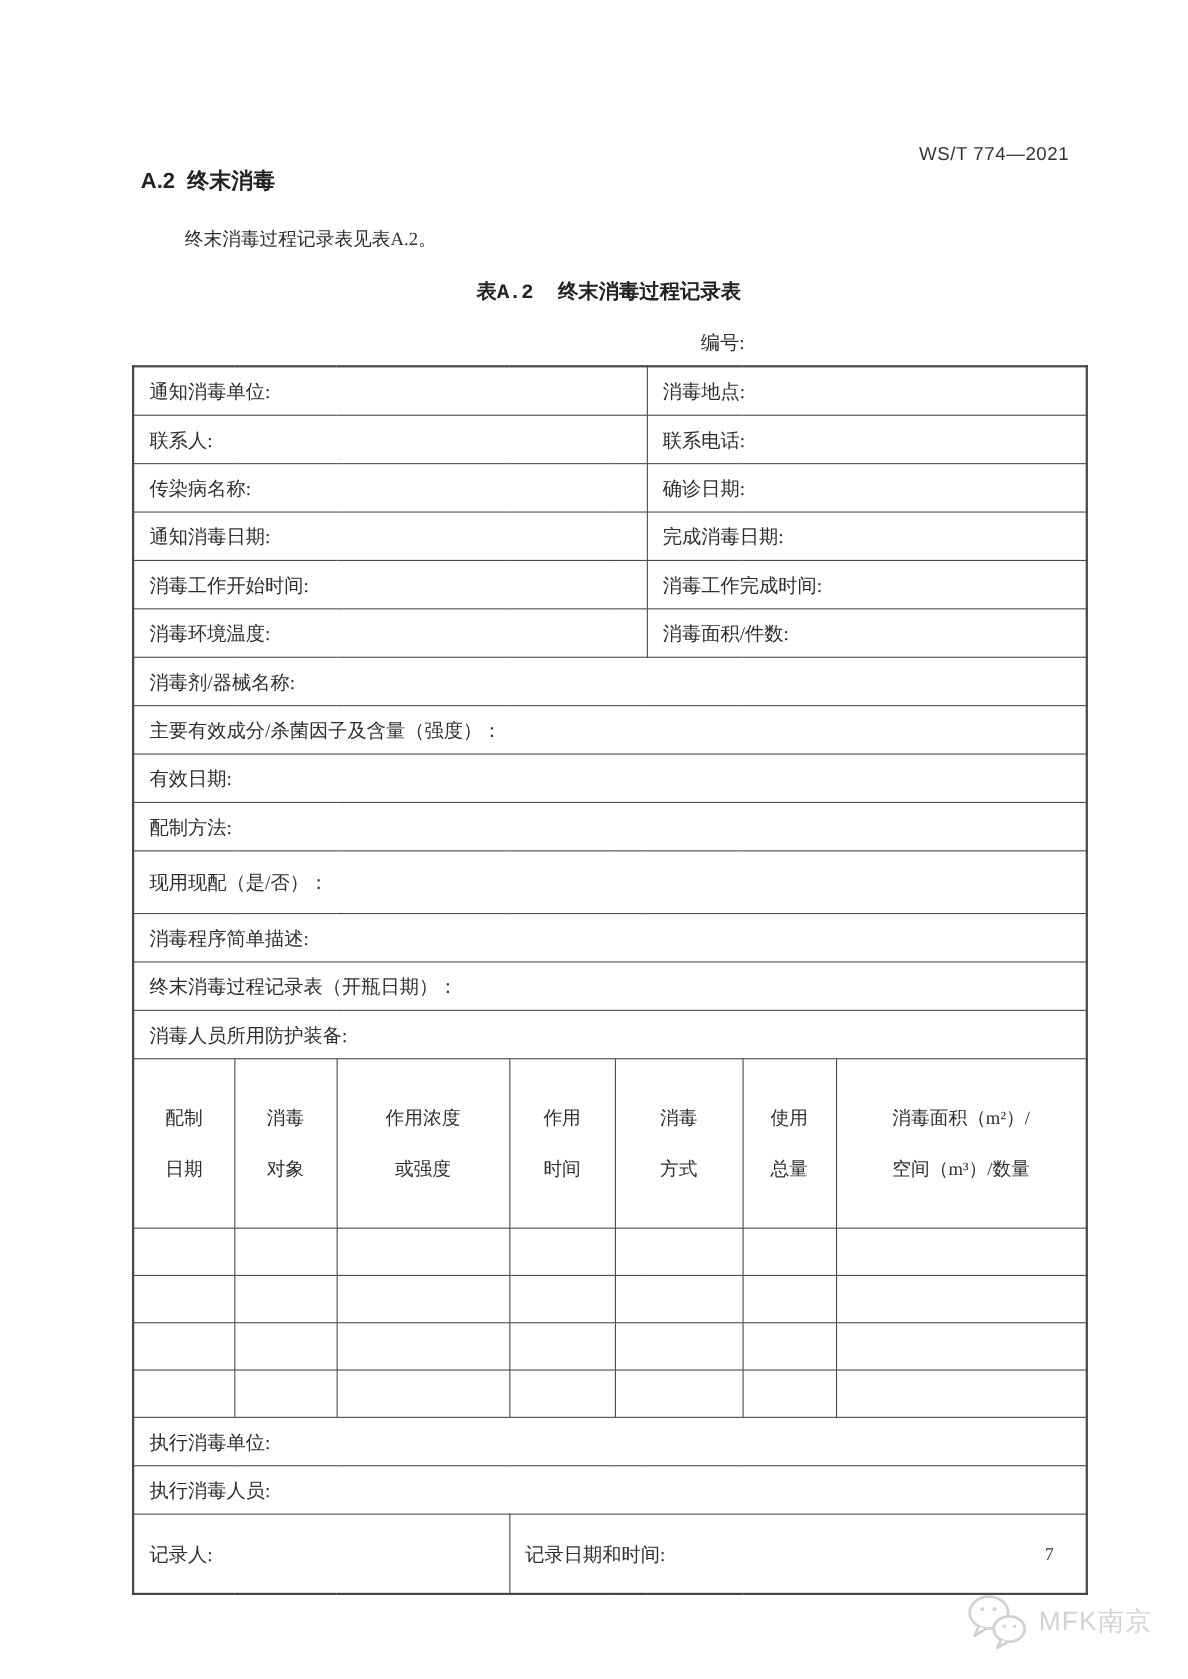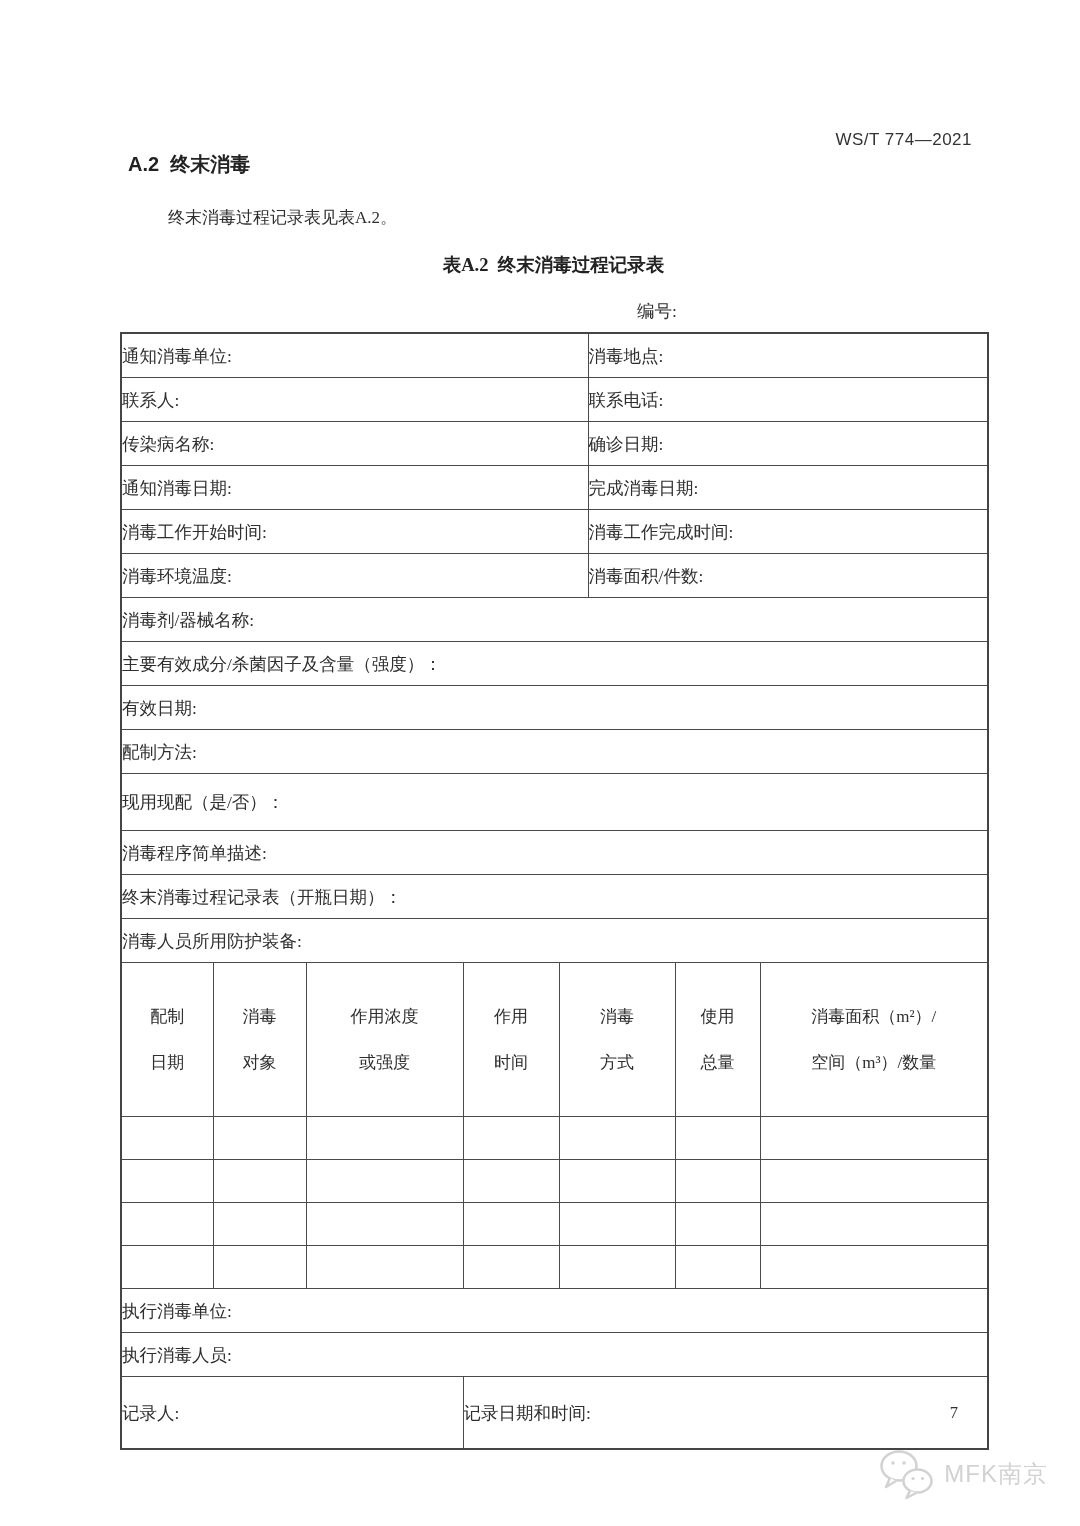--- a/index.html
+++ b/index.html
@@ -23,39 +23,39 @@
     font-size:20px; font-weight:bold; color:#222;
     white-space:pre;
   }
   .intro {
     position:absolute; top:206px; left:168px; margin:0;
     font-size:17px; white-space:pre;
   }
   .table-title {
     position:absolute; top:252px; left:120px; width:867px; margin:0;
     text-align:center;
-    font-family:Liberation Serif, serif;
+    font-family:Liberation Mono, monospace;
     font-size:18.5px; font-weight:bold; color:#222;
     white-space:pre;
   }
   .serial {
     position:absolute; top:299px; left:637px;
     font-size:17.5px; white-space:pre;
   }
   table.form-table {
     position:absolute; top:332px; left:120px;
     width:867px;
     border-collapse:collapse; table-layout:fixed;
     border:2px solid #454545;
   }
   table.form-table td {
     border:1px solid #4a4a4a;
     font-size:17.5px;
     height:43px;
-    padding:0 4px 0 0;
+    padding:0 4px 0 14px;
     vertical-align:middle;
     white-space:pre;
     overflow:hidden;
   }
   tr.tall td { height:56px; }
   tr.grid-head td { height:98px; padding:0; text-align:center; }
   .head-cell {
     display:flex; flex-direction:column;
     justify-content:center; align-items:center;
     gap:23px; height:100%;

